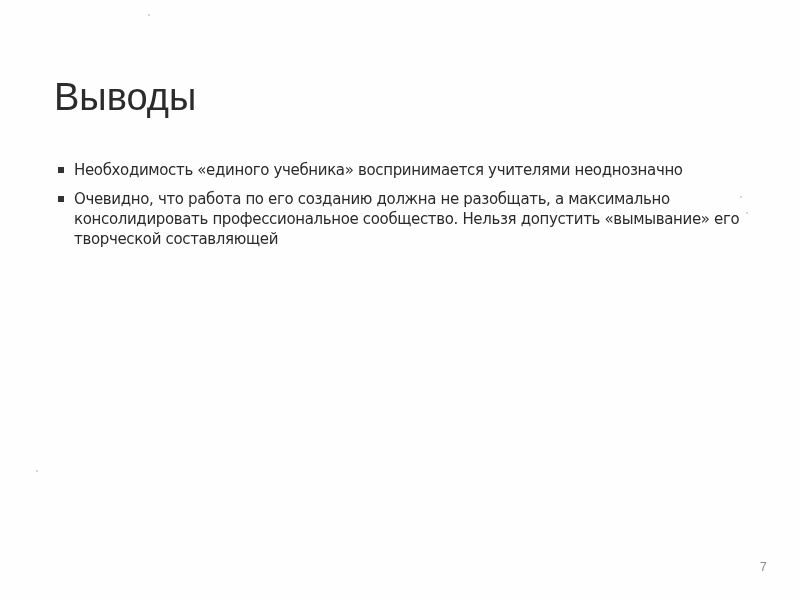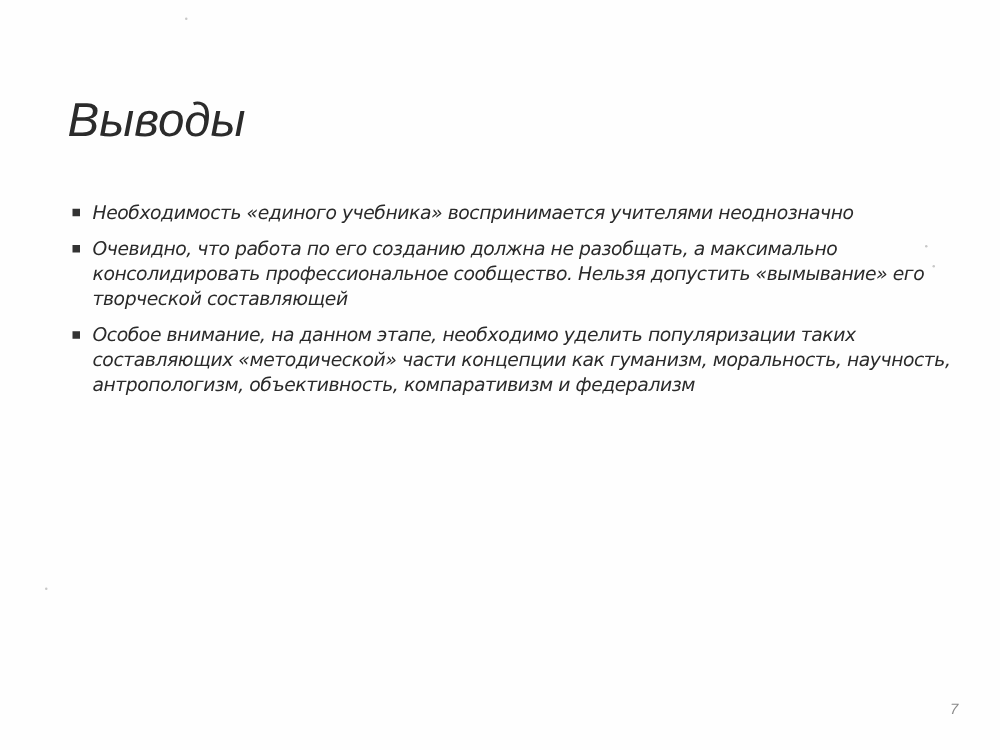--- a/index.html
+++ b/index.html
@@ -13,21 +13,20 @@
       position: relative;
       overflow: hidden;
       font-family: "Liberation Sans", sans-serif;
       color: #262626;
     }
     .slide {
       position: absolute;
       left: 0; top: 0;
       width: 800px; height: 600px;
       background: #fefefe;
-      font-style: italic;
     }
     .title {
       position: absolute;
       left: 54px;
       top: 76px;
       font-family: "Liberation Sans", sans-serif;
       font-size: 38px;
       font-weight: normal;
       color: #2b2b2b;
       letter-spacing: 0px;
@@ -83,24 +82,20 @@
 
   <ul class="bullets">
     <li class="bullet-item">
       <span class="bullet-marker"></span>
       <span>Необходимость «единого учебника» воспринимается учителями неоднозначно</span>
     </li>
     <li class="bullet-item">
       <span class="bullet-marker"></span>
       <span>Очевидно, что работа по его созданию должна не разобщать, а максимально консолидировать профессиональное сообщество. Нельзя допустить «вымывание» его творческой составляющей</span>
     </li>
-    <li class="bullet-item">
-      <span class="bullet-marker"></span>
-      <span>Особое внимание, на данном этапе, необходимо уделить популяризации  таких составляющих  «методической» части концепции как гуманизм,  моральность, научность, антропологизм, объективность, компаративизм и федерализм</span>
-    </li>
   </ul>
 
   <div class="page-number">7</div>
 
   <span class="speck" style="left:148px;top:14px;"></span>
   <span class="speck" style="left:740px;top:196px;"></span>
   <span class="speck" style="left:746px;top:212px;"></span>
   <span class="speck" style="left:36px;top:470px;"></span>
 </div>
 

